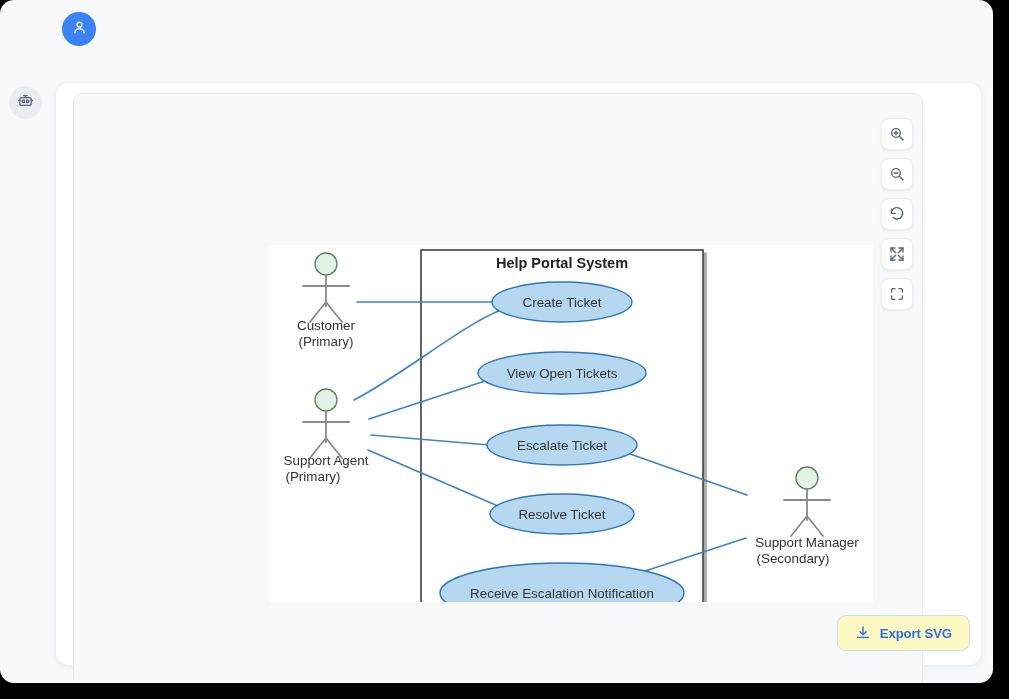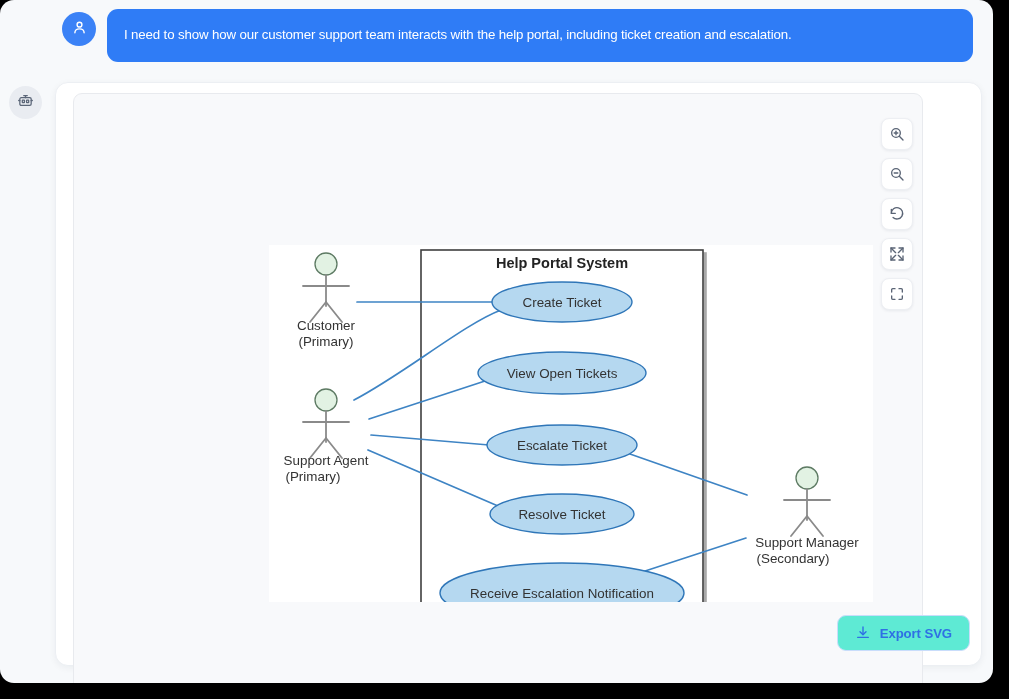--- a/index.html
+++ b/index.html
@@ -125,21 +125,21 @@
 
   
   #card-actions {
     position: absolute;
     right: 11px; bottom: 14px;
     display: flex; gap: 13px;
   }
   .action-btn {
     height: 36px;
     padding: 0 17px;
-    background: #5eead4;
+    background: #fef9c3;
     border: 1px solid #c9ddfb;
     border-radius: 9px;
     color: #2f6fe4;
     font-size: 13.2px;
     font-weight: 700;
     letter-spacing: -0.1px;
     display: flex; align-items: center; gap: 9px;
     cursor: pointer;
     font-family: "Liberation Sans", sans-serif;
   }
@@ -152,21 +152,20 @@
 
   <div id="user-message-row">
     <div id="user-avatar">
       <span>
         <svg width="17" height="17" viewBox="0 0 24 24" fill="none" stroke="#ffffff" stroke-width="2" stroke-linecap="round" stroke-linejoin="round">
           <circle cx="12" cy="8" r="3.4"></circle>
           <path d="M5.5 19.5c0-3.6 2.9-5.6 6.5-5.6s6.5 2 6.5 5.6"></path>
         </svg>
       </span>
     </div>
-    <div id="user-bubble">I need to show how our customer support team interacts with the help portal, including ticket creation and escalation.</div>
   </div>
 
   <div id="assistant-avatar">
     <span>
       <svg width="17" height="17" viewBox="0 0 24 24" fill="none" stroke="#5b6678" stroke-width="1.8" stroke-linecap="round" stroke-linejoin="round">
         <rect x="4" y="8" width="16" height="11" rx="2"></rect>
         <path d="M12 8V5"></path>
         <path d="M9.5 5h5"></path>
         <rect x="7.5" y="11.5" width="3" height="3.4" rx="0.5"></rect>
         <rect x="13.5" y="11.5" width="3" height="3.4" rx="0.5"></rect>

